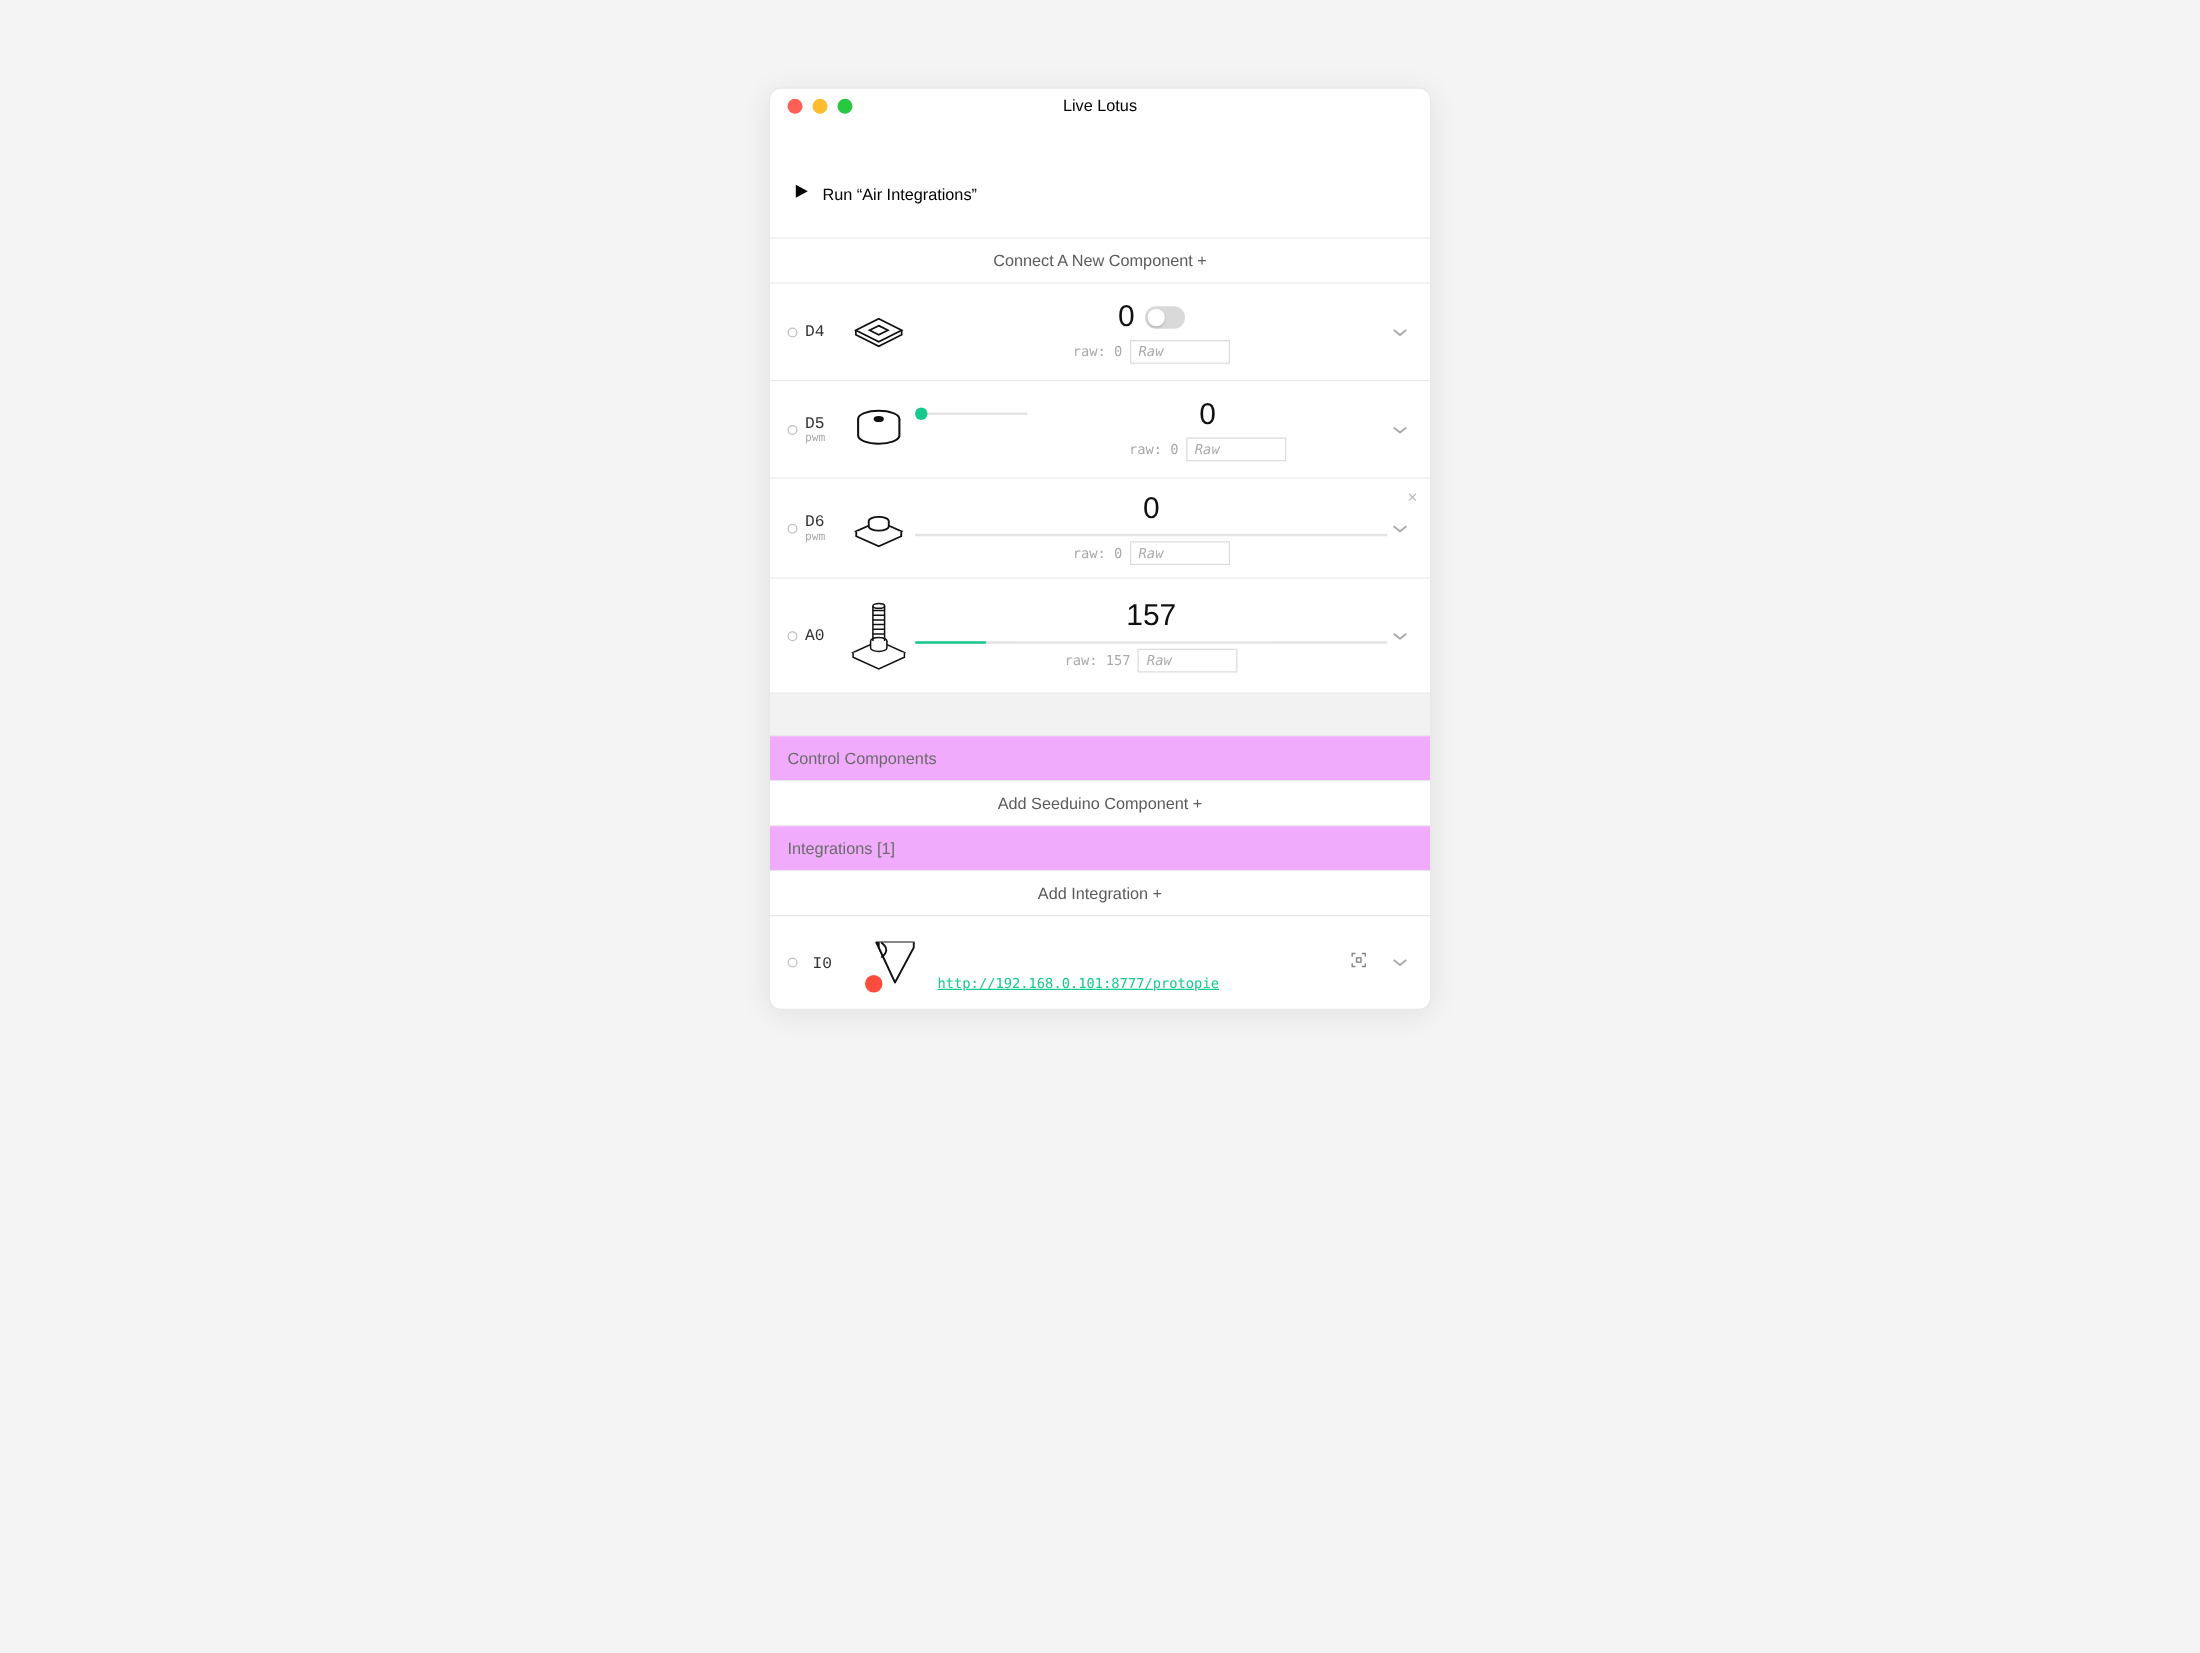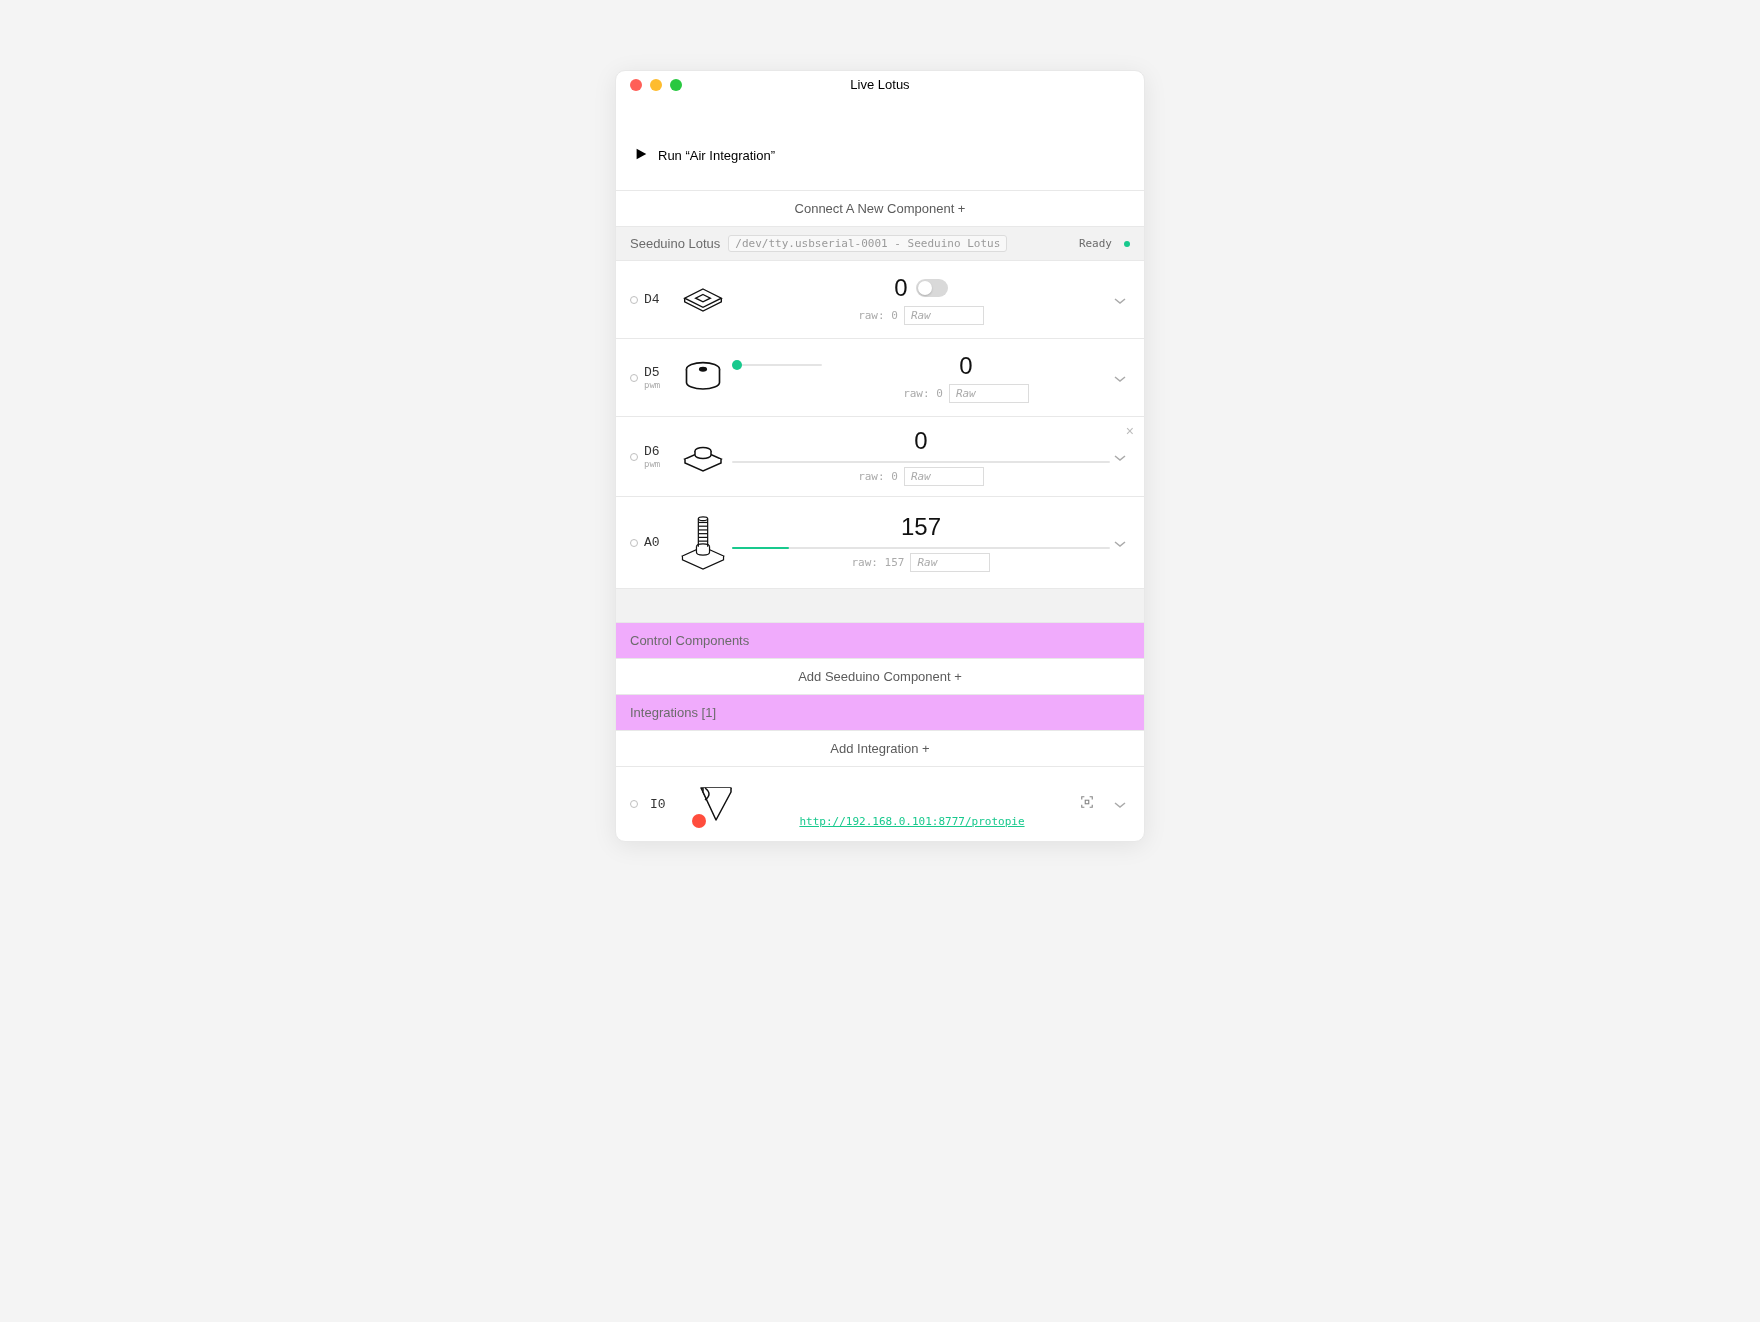--- a/index.html
+++ b/index.html
@@ -112,21 +112,21 @@
     padding: 10px 14px; border-bottom: 1px solid #e8e8e8;
   }
   .integration-row {
     display: flex; align-items: center; padding: 12px 14px 12px 8px;
     gap: 6px; position: relative;
     min-height: 72px;
   }
   .int-icon { width: 58px; display:flex; justify-content:center; position:relative;}
   .int-icon svg { width:44px; height:44px;}
   .red-badge { position:absolute; bottom:-2px; left:6px; width:14px;height:14px;border-radius:50%;background:#ff4d3d;}
-  .int-url { flex:1; text-align:center;margin-top:32px;}
+  .int-url { flex:1; text-align:left;margin-top:32px;}
   .int-url a { color:#18c98d; font-family: ui-monospace, Menlo, monospace; font-size:11px; text-decoration:underline;}
   .expand-icon { width:16px; color:#888; margin-right:8px;}
   .d5-layout { display:flex; width:100%; align-items:flex-start; }
   .d5-layout .slider-col { width:90px; padding-top:10px; flex-shrink:0;}
   .d5-layout .val-col { flex:1; display:flex; flex-direction:column; align-items:center; gap:4px;}
   .full-slider { width:100%; }
   .a0-icon svg { width:50px; height:56px;}
 </style>
 </head>
 <body>
@@ -141,34 +141,27 @@
     </div>
     <div class="title">Live Lotus</div>
   </div>
 
   <div class="run-row">
     <span class="play-icon">
       <svg viewBox="0 0 16 16">
           <polygon points="3,2 14,8 3,14" fill="#000"></polygon>
         </svg>
     </span>
-    <span class="run-label">Run “Air Integration”</span>
+    <span class="run-label">Run “Air Integrations”</span>
   </div>
 
   <div class="connect-bar">
     <span>Connect A New Component +</span>
   </div>
 
-  <div class="device-header">
-    <span class="device-name">Seeduino Lotus</span>
-    <span class="device-path">/dev/tty.usbserial-0001 - Seeduino Lotus</span>
-    <span class="spacer"></span>
-    <span class="ready">Ready</span>
-    <span class="ready-dot"></span>
-  </div>
 
   <div class="pin-row">
     <span class="pin-selector"></span>
     <div class="pin-label-col">
       <div class="pin-label">D4</div>
     </div>
     <div class="pin-icon">
       <svg viewBox="0 0 48 32">
         <g fill="none" stroke="#111" stroke-width="1.5">
           <polygon points="24,4 44,14 24,24 4,14"></polygon>

